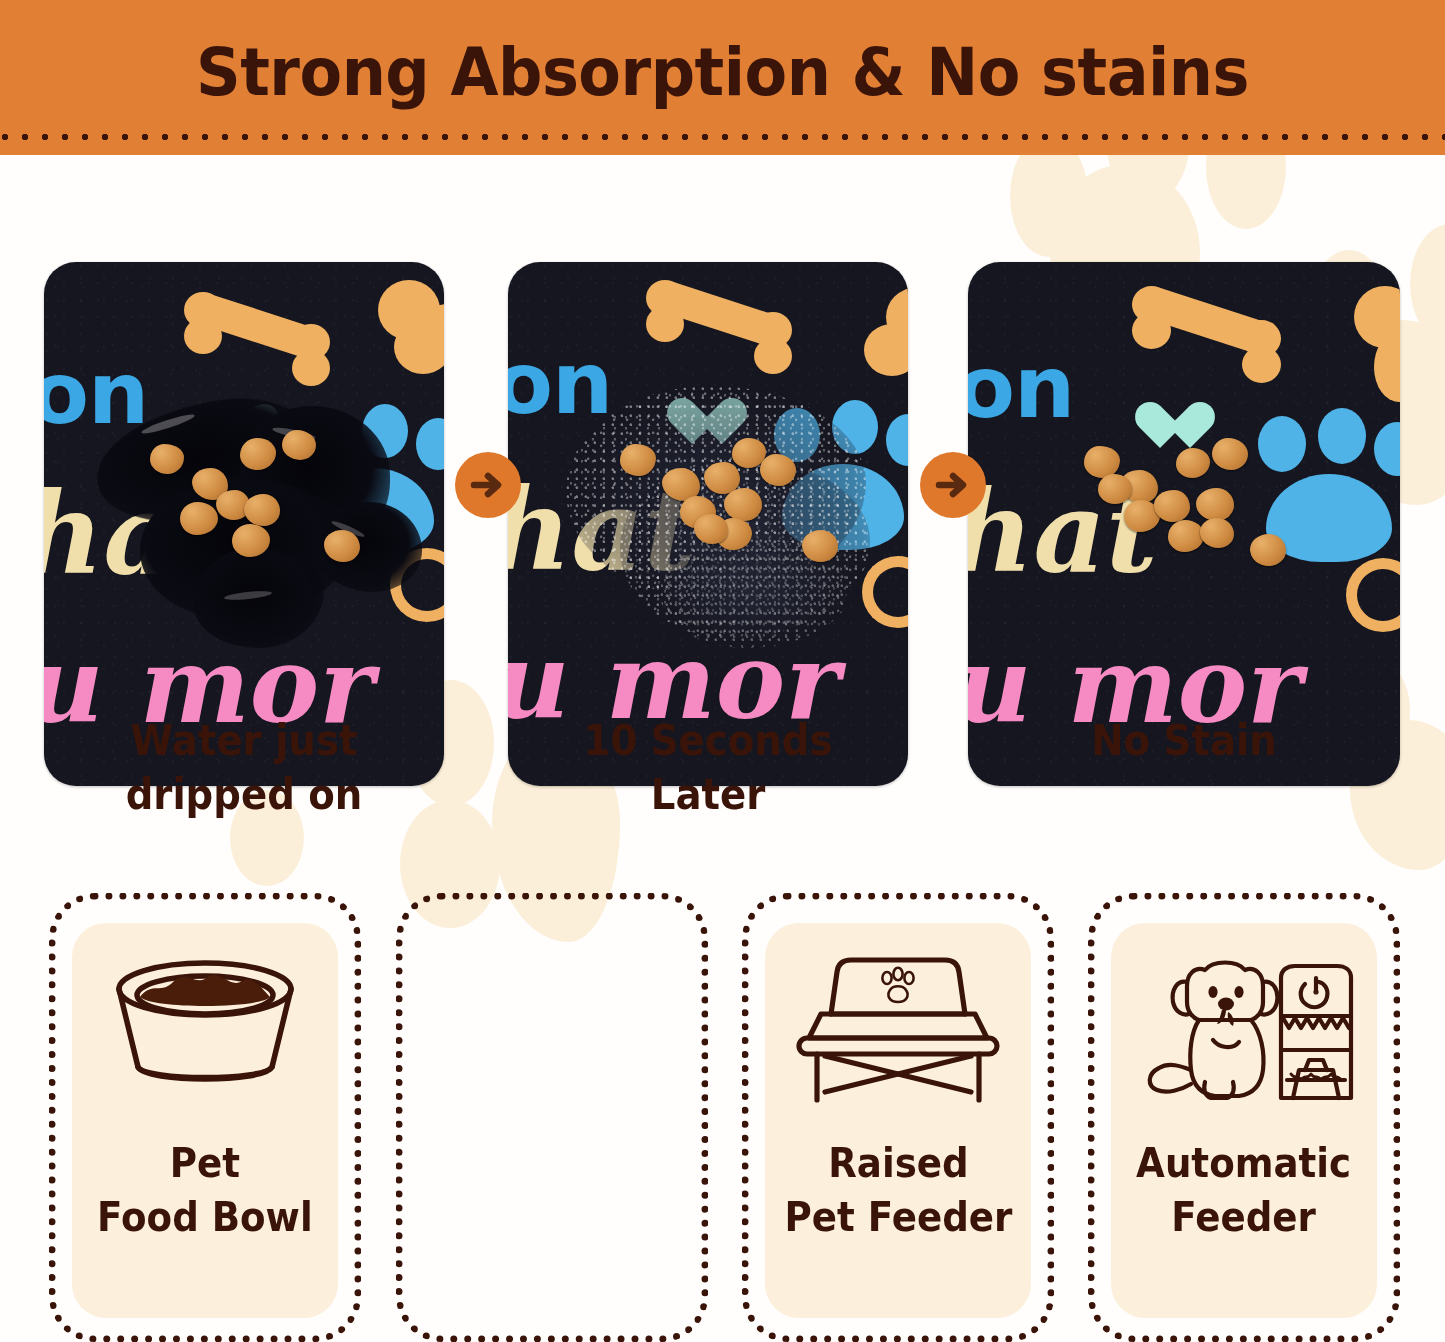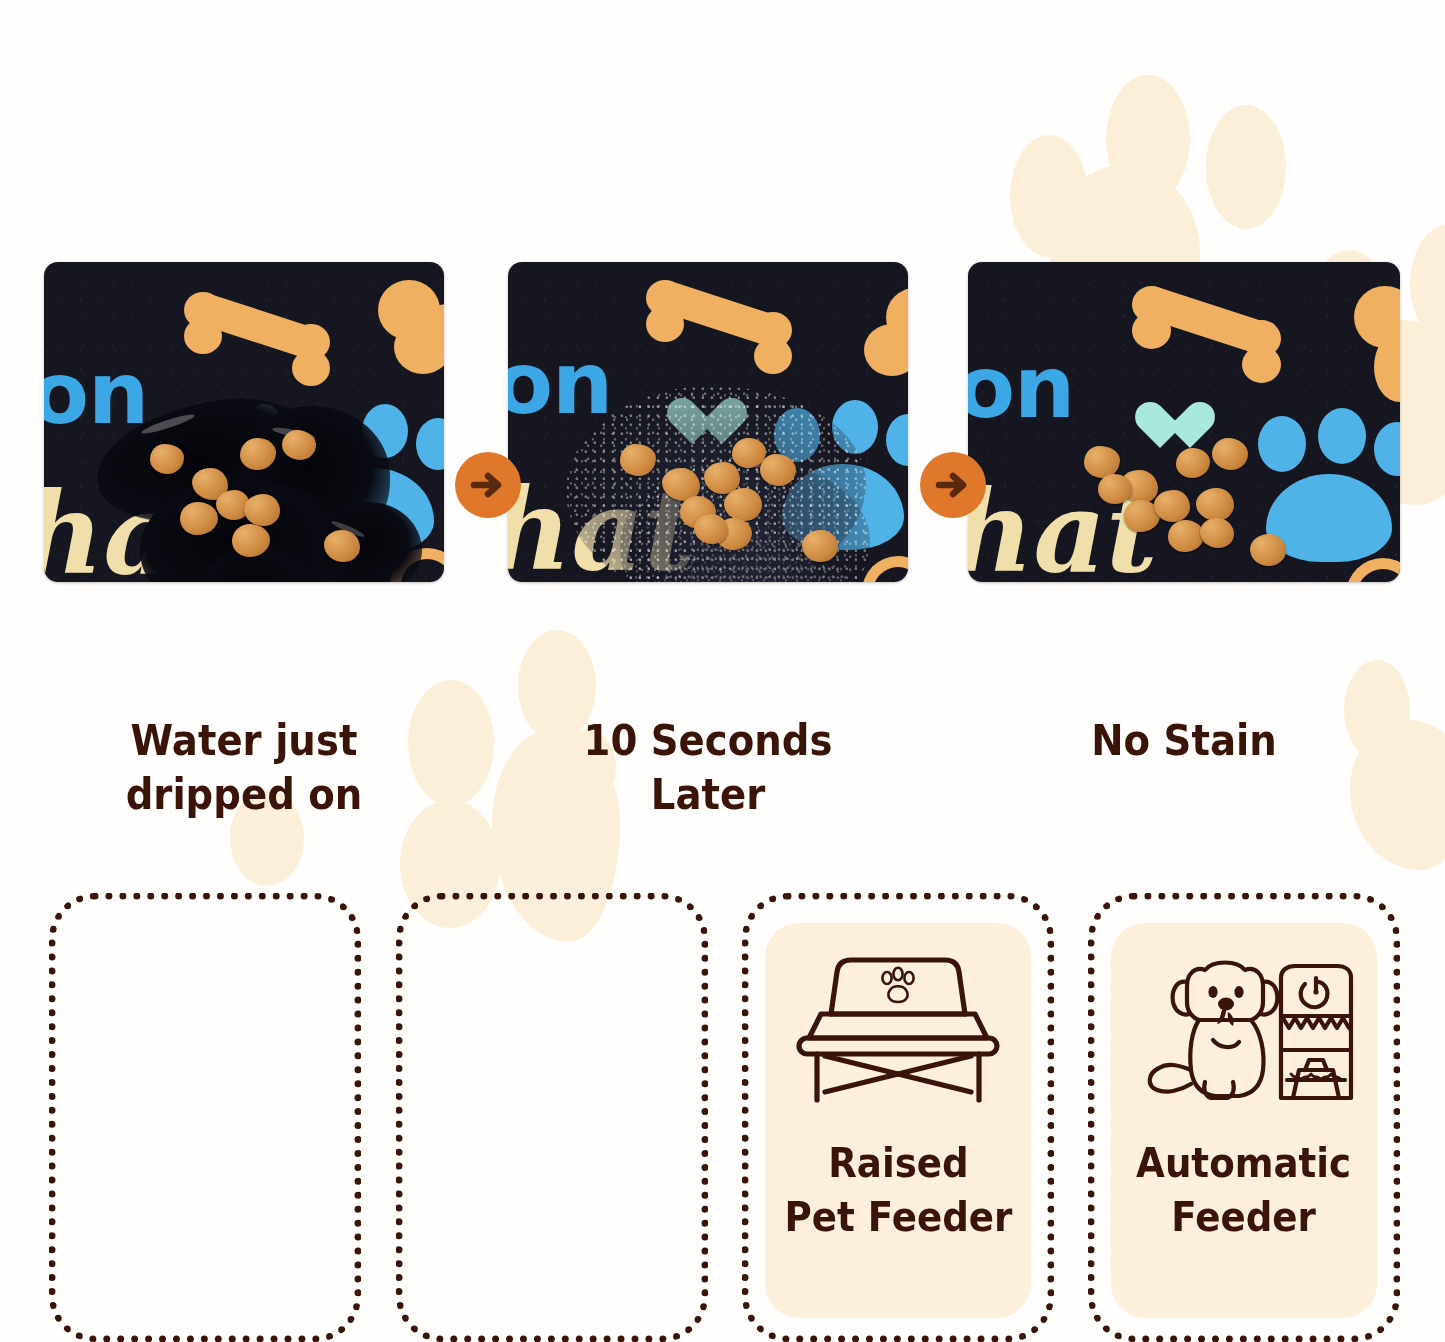--- a/index.html
+++ b/index.html
@@ -73,22 +73,22 @@
     position: absolute;
     left: 0; top: 262px;
     width: 1445px;
     height: 440px;
     z-index: 2;
   }
   .panel {
     position: absolute;
     top: 0;
     width: 400px;
-    height: 320px;
-    border-radius: 14px;
+    height: 524px;
+    border-radius: 32px;
     background: #15161F;
     overflow: hidden;
     box-shadow: 0 1px 3px rgba(0,0,0,.25);
   }
   .panel.p1 { left: 44px; }
   .panel.p2 { left: 508px; }
   .panel.p3 { left: 968px; width: 432px; }
 
   
   .mat-texture {
@@ -301,20 +301,24 @@
     <div class="wm-paw" style="left:1350px; top:690px;">
       <div class="wm-pad" style="left:0px; top:30px; width:120px; height:150px; border-radius:48% 52% 42% 58% / 46% 46% 54% 54%;"></div>
       <div class="wm-toe" style="left:-6px; top:-30px; width:66px; height:100px;"></div>
     </div>
 
     <div class="wm-paw" style="left:230px; top:790px;">
       <div class="wm-pad" style="left:0px; top:0px; width:74px; height:96px;"></div>
     </div>
   </div>
 
+  <div class="header">
+    <div class="header-title">Strong Absorption &amp; No stains</div>
+    <div class="header-dots"></div>
+  </div>
 
   <div class="photo-strip">
 
     <div class="panel p1">
       <div class="mat-texture"></div>
 
       <div>
         <div class="bone-bar" style="left:152px; top:48px; width:122px; height:32px; transform:rotate(18deg);"></div>
         <div class="bone-knob" style="left:140px; top:30px; width:38px; height:36px;"></div>
         <div class="bone-knob" style="left:140px; top:56px; width:38px; height:36px;"></div>
@@ -467,20 +471,37 @@
   </div>
 
   <div class="caption c1">Water just dripped on</div>
   <div class="caption c2">10 Seconds Later</div>
   <div class="caption c3">No Stain</div>
 
   <div class="cards">
 
     <div class="card k1">
       <div class="card-dash"></div>
+      <div class="card-inner">
+        <div class="card-icon">
+          <svg width="210" height="150" viewBox="0 0 210 150" aria-hidden="true">
+            <g fill="none" stroke="#3A1408" stroke-width="5.5" stroke-linejoin="round" stroke-linecap="round">
+              <ellipse cx="105" cy="34" rx="86" ry="26"></ellipse>
+              <ellipse cx="105" cy="40" rx="68" ry="19"></ellipse>
+              <path d="M19 34 L38 112 C46 128 164 128 172 112 L191 34"></path>
+              <path d="M38 112 C46 126 164 126 172 112"></path>
+            </g>
+            <path d="M40 42 C52 26 62 40 74 26 C86 14 96 32 108 22 C120 14 130 34 142 26 C154 20 162 34 170 42 C158 54 52 54 40 42 Z" fill="#4A1C0A"></path>
+          </svg>
+        </div>
+        <div class="card-label">
+          <div>Pet</div>
+          <div>Food Bowl</div>
+        </div>
+      </div>
     </div>
 
     <div class="card k2">
       <div class="card-dash"></div>
     </div>
 
     <div class="card k4">
       <div class="card-dash"></div>
       <div class="card-inner">
         <div class="card-icon">

